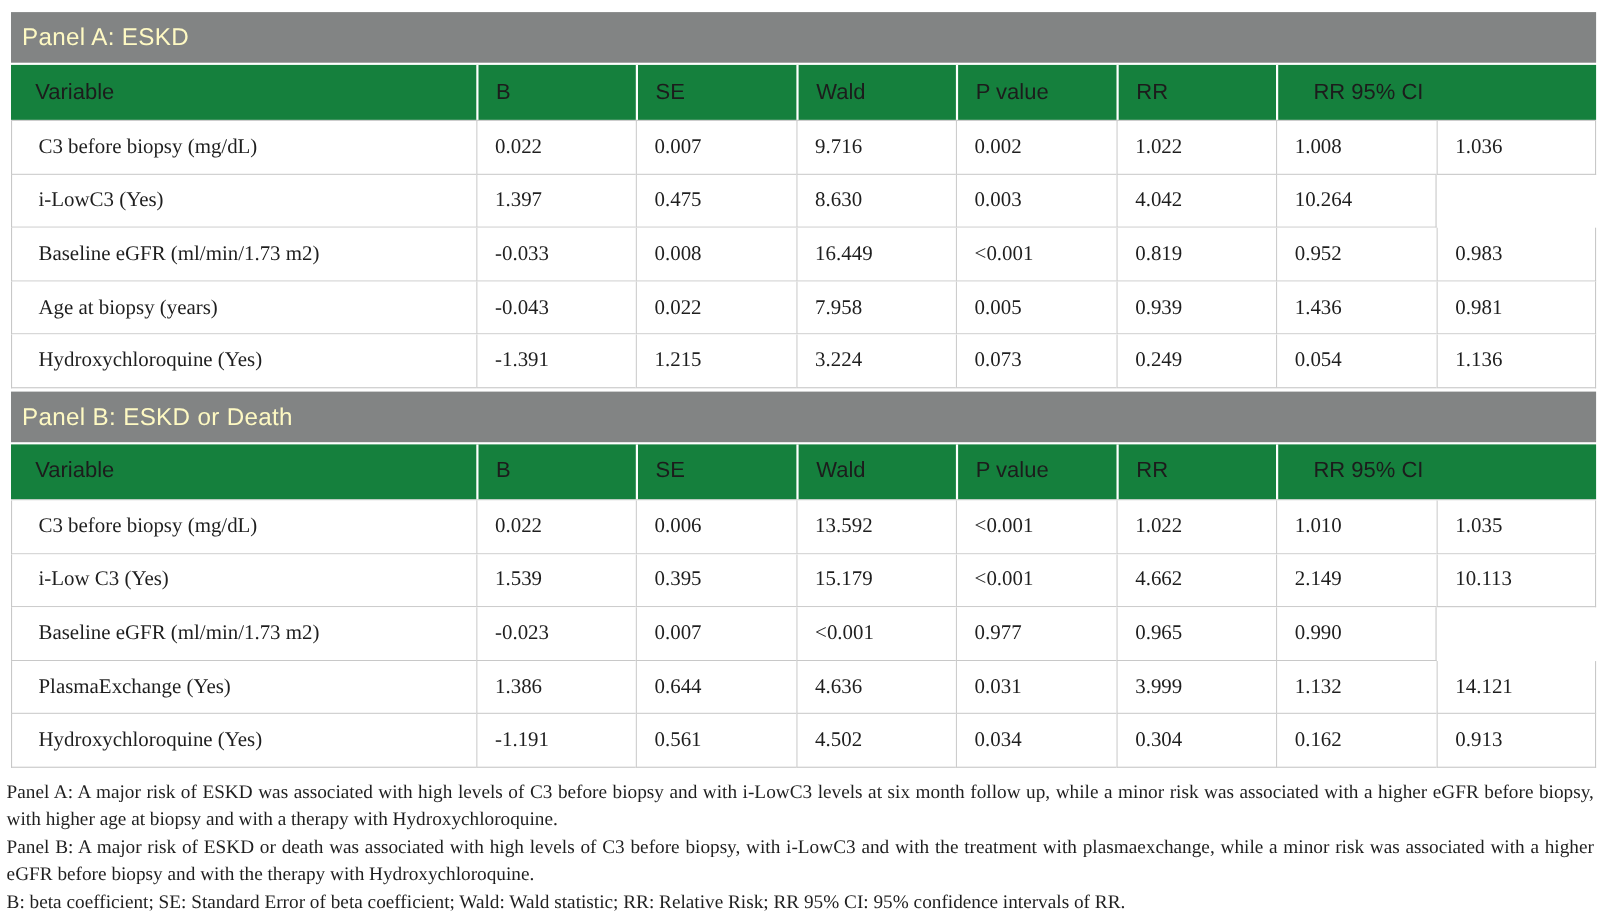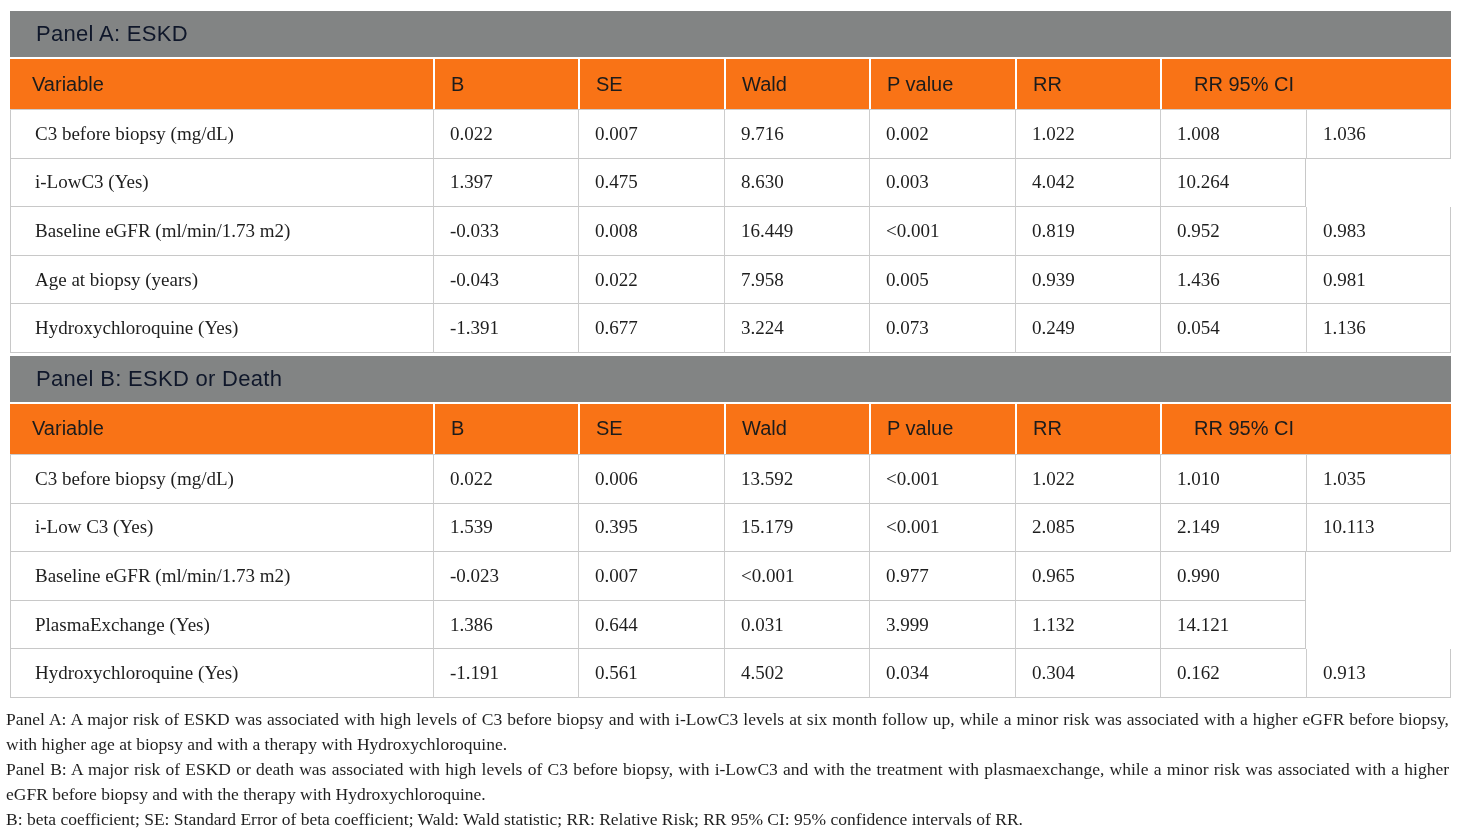--- a/index.html
+++ b/index.html
@@ -9,34 +9,34 @@
     box-sizing: border-box;
     padding: 11px 9px 0 10px;
     background: #ffffff;
     font-family: "Liberation Sans", sans-serif;
     overflow: hidden;
   }
   .panel + .panel { margin-top: 3px; }
   .panel-bar {
     height: 46px;
     background: #828484;
-    color: #0f172a;
+    color: #fef9c3;
     display: flex;
     align-items: center;
-    padding-left: 26px;
+    padding-left: 10px;
     font-size: 22px;
     letter-spacing: 0.3px;
     margin-bottom: 2px;
   }
   .grid {
     display: grid;
     grid-template-columns: 423fr 145fr 146fr 145fr 146fr 145fr 146fr 145fr;
   }
   .header-row {
-    background: #f97316;
+    background: #15803d;
     height: 50px;
   }
   .hcell {
     display: flex;
     align-items: center;
     padding-left: 16px;
     font-size: 20px;
     color: #1c1c1c;
     border-left: 2px solid #ffffff;
     overflow: hidden;
@@ -127,21 +127,21 @@
         <div class="cell">0.022</div>
         <div class="cell">7.958</div>
         <div class="cell">0.005</div>
         <div class="cell">0.939</div>
         <div class="cell">1.436</div>
         <div class="cell last">0.981</div>
       </div>
       <div class="grid row">
         <div class="cell first">Hydroxychloroquine (Yes)</div>
         <div class="cell">-1.391</div>
-        <div class="cell">0.677</div>
+        <div class="cell">1.215</div>
         <div class="cell">3.224</div>
         <div class="cell">0.073</div>
         <div class="cell">0.249</div>
         <div class="cell">0.054</div>
         <div class="cell last">1.136</div>
       </div>
     </div>
   </section>
 
   <section class="panel">
@@ -169,37 +169,38 @@
         <div class="cell">1.022</div>
         <div class="cell">1.010</div>
         <div class="cell last">1.035</div>
       </div>
       <div class="grid row">
         <div class="cell first">i-Low C3 (Yes)</div>
         <div class="cell">1.539</div>
         <div class="cell">0.395</div>
         <div class="cell">15.179</div>
         <div class="cell">&lt;0.001</div>
-        <div class="cell">2.085</div>
+        <div class="cell">4.662</div>
         <div class="cell">2.149</div>
         <div class="cell last">10.113</div>
       </div>
       <div class="grid row">
         <div class="cell first">Baseline eGFR (ml/min/1.73 m2)</div>
         <div class="cell">-0.023</div>
         <div class="cell">0.007</div>
         <div class="cell">&lt;0.001</div>
         <div class="cell">0.977</div>
         <div class="cell">0.965</div>
         <div class="cell last">0.990</div>
       </div>
       <div class="grid row">
         <div class="cell first">PlasmaExchange (Yes)</div>
         <div class="cell">1.386</div>
         <div class="cell">0.644</div>
+        <div class="cell">4.636</div>
         <div class="cell">0.031</div>
         <div class="cell">3.999</div>
         <div class="cell">1.132</div>
         <div class="cell last">14.121</div>
       </div>
       <div class="grid row">
         <div class="cell first">Hydroxychloroquine (Yes)</div>
         <div class="cell">-1.191</div>
         <div class="cell">0.561</div>
         <div class="cell">4.502</div>

